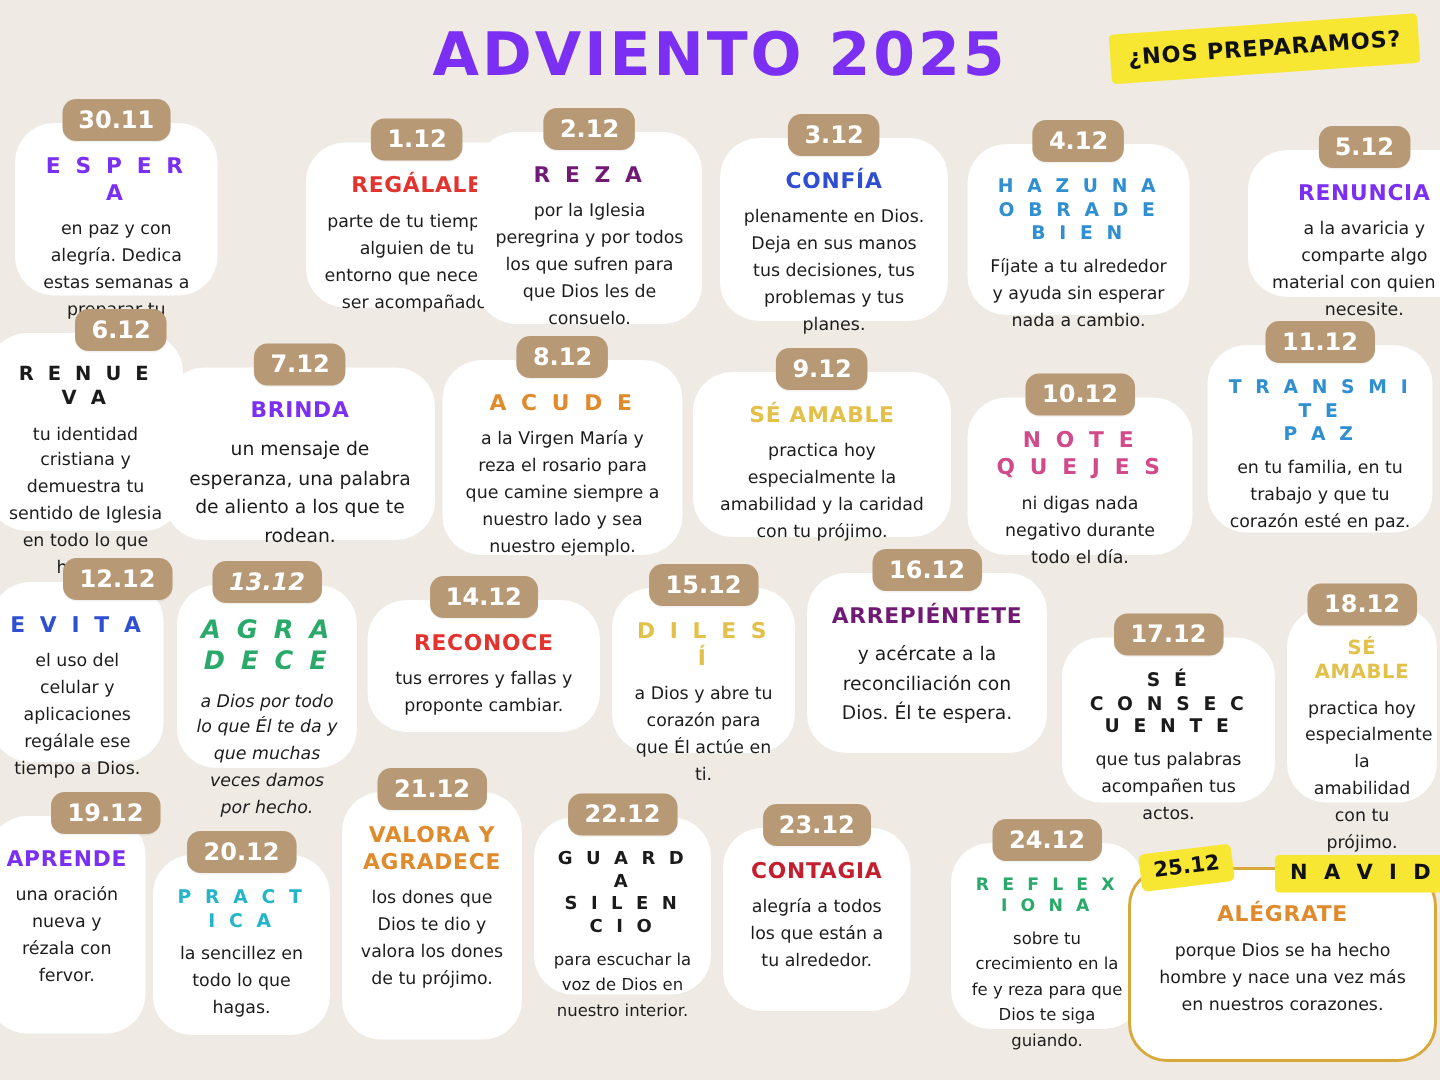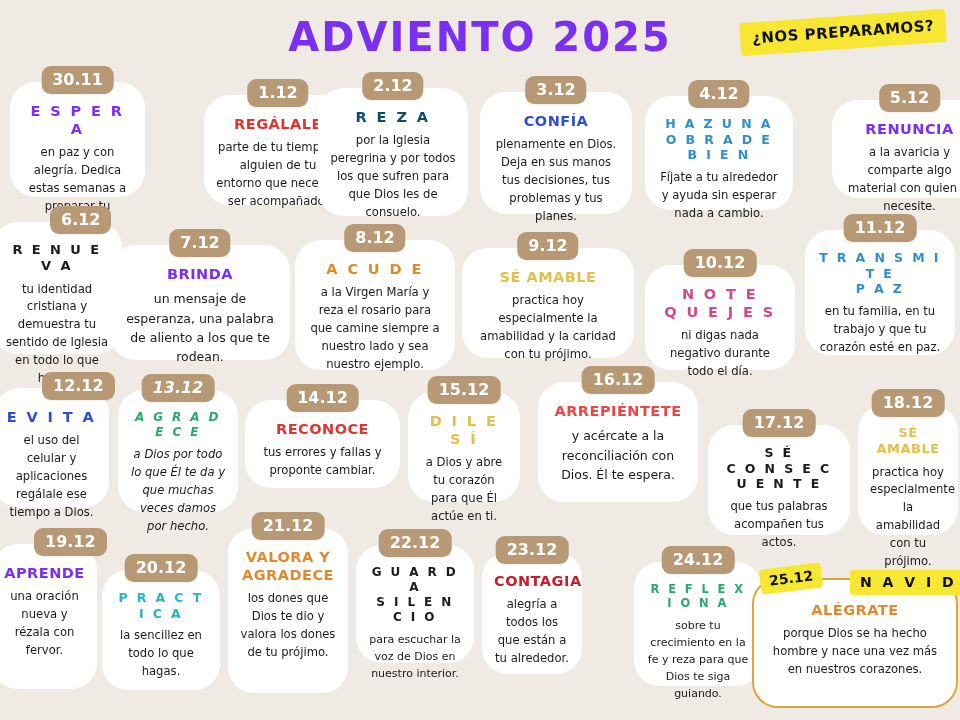--- a/index.html
+++ b/index.html
@@ -129,21 +129,21 @@
   </div>
 
   <div class="card" style="left:157px; top:95px; width:148px; height:110px;margin-left:47px;">
     <div class="daytag">1.12</div>
     <div class="heading" style="color:#e2342f">REGÁLALE</div>
     <div class="body small">parte de tu tiempo a alguien de tu entorno que necesite ser acompañado.</div>
   </div>
 
   <div class="card" style="left:318px; top:88px; width:150px; height:128px;">
     <div class="daytag">2.12</div>
-    <div class="heading sp" style="color:#0c4a6e">R E Z A</div>
+    <div class="heading sp" style="color:#701a75">R E Z A</div>
     <div class="body small">por la Iglesia peregrina y por todos los que sufren para que Dios les de consuelo.</div>
   </div>
 
   <div class="card" style="left:480px; top:92px; width:152px; height:122px;">
     <div class="daytag">3.12</div>
     <div class="heading" style="color:#2f4fd0">CONFÍA</div>
     <div class="body small">plenamente en Dios. Deja en sus manos tus decisiones, tus problemas y tus planes.</div>
   </div>
 
   <div class="card" style="left:645px; top:96px; width:148px; height:114px;">
@@ -198,39 +198,39 @@
   </div>
 
   <div class="card" style="left:-6px; top:388px; width:115px; height:120px;">
     <div class="daytag" style="left:48px; transform:none;">12.12</div>
     <div class="heading sp" style="color:#2f4fd0">E V I T A</div>
     <div class="body small">el uso del celular y aplicaciones regálale ese tiempo a Dios.</div>
   </div>
 
   <div class="card" style="left:118px; top:390px; width:120px; height:122px;font-style:italic;">
     <div class="daytag">13.12</div>
-    <div class="heading sp" style="color:#2aa96b; font-size:12px;">A G R A D E C E</div>
+    <div class="heading sp" style="color:#2aa96b; font-size:17px;">A G R A D E C E</div>
     <div class="body small">a Dios por todo lo que Él te da y que muchas veces damos por hecho.</div>
   </div>
 
   <div class="card" style="left:245px; top:400px; width:155px; height:88px;">
     <div class="daytag">14.12</div>
     <div class="heading" style="color:#e2342f">RECONOCE</div>
     <div class="body small">tus errores y fallas y proponte cambiar.</div>
   </div>
 
-  <div class="card" style="left:408px; top:392px; width:112px; height:110px;">
+  <div class="card" style="left:408px; top:392px; width:122px; height:110px;">
     <div class="daytag">15.12</div>
     <div class="heading sp" style="color:#e2c04a">D I L E   S Í</div>
     <div class="body small">a Dios y abre tu corazón para que Él actúe en ti.</div>
   </div>
 
   <div class="card" style="left:538px; top:382px; width:160px; height:120px;">
     <div class="daytag">16.12</div>
-    <div class="heading" style="color:#ef4444">ARREPIÉNTETE</div>
+    <div class="heading" style="color:#701a75">ARREPIÉNTETE</div>
     <div class="body">y acércate a la reconciliación con Dios. Él te espera.</div>
   </div>
 
   <div class="card" style="left:708px; top:425px; width:142px; height:110px;">
     <div class="daytag">17.12</div>
     <div class="heading sp" style="color:#1b1b1b; white-space:pre-line; font-size:12.5px;">S É
 C O N S E C U E N T E</div>
     <div class="body small">que tus palabras acompañen tus actos.</div>
   </div>
 
@@ -259,21 +259,21 @@
     <div class="body small">los dones que Dios te dio y valora los dones de tu prójimo.</div>
   </div>
 
   <div class="card" style="left:356px; top:545px; width:118px; height:118px;">
     <div class="daytag">22.12</div>
     <div class="heading sp" style="color:#1b1b1b; white-space:pre-line; font-size:12px;">G U A R D A
 S I L E N C I O</div>
     <div class="body small" style="font-size:11px;">para escuchar la voz de Dios en nuestro interior.</div>
   </div>
 
-  <div class="card" style="left:482px; top:552px; width:100px; height:122px;">
+  <div class="card" style="left:482px; top:552px; width:125px; height:122px;">
     <div class="daytag">23.12</div>
     <div class="heading" style="color:#c31f2e">CONTAGIA</div>
     <div class="body small">alegría a todos los que están a tu alrededor.</div>
   </div>
 
   <div class="card" style="left:614px; top:562px; width:128px; height:124px;margin-left:20px;">
     <div class="daytag">24.12</div>
     <div class="heading sp" style="color:#2aa96b; font-size:11.5px;">R E F L E X I O N A</div>
     <div class="body small" style="font-size:11px;">sobre tu crecimiento en la fe y reza para que Dios te siga guiando.</div>
   </div>

